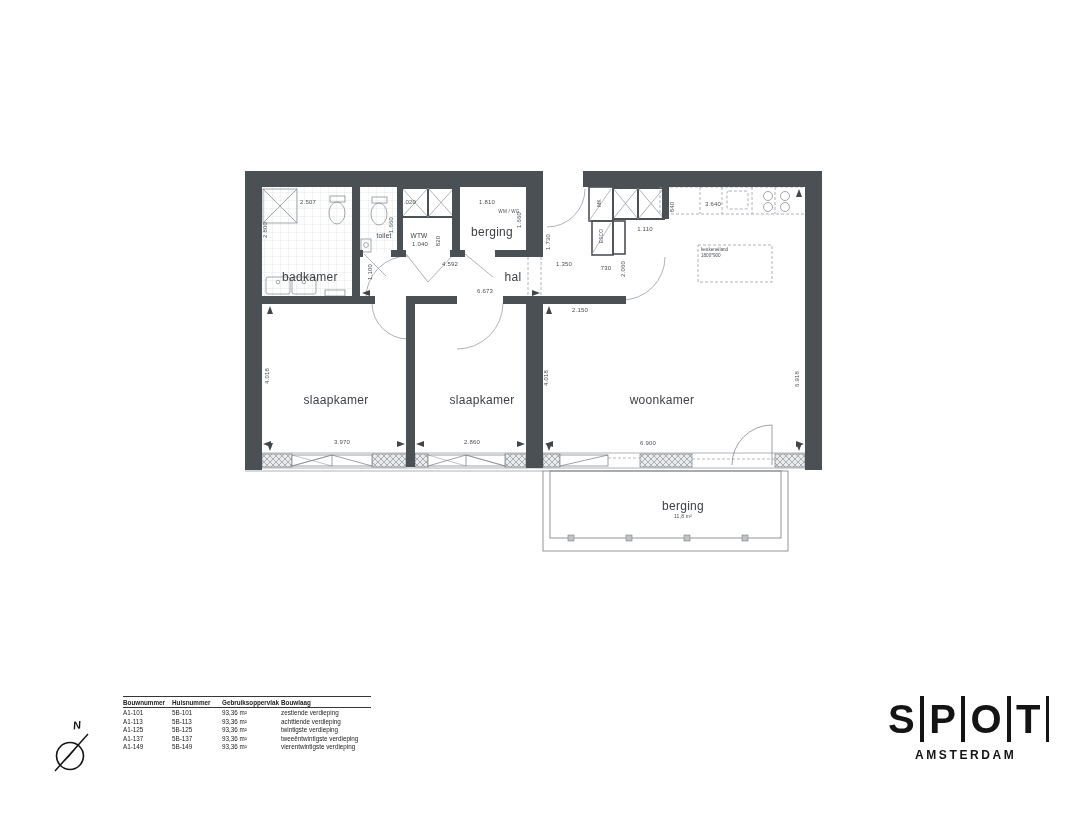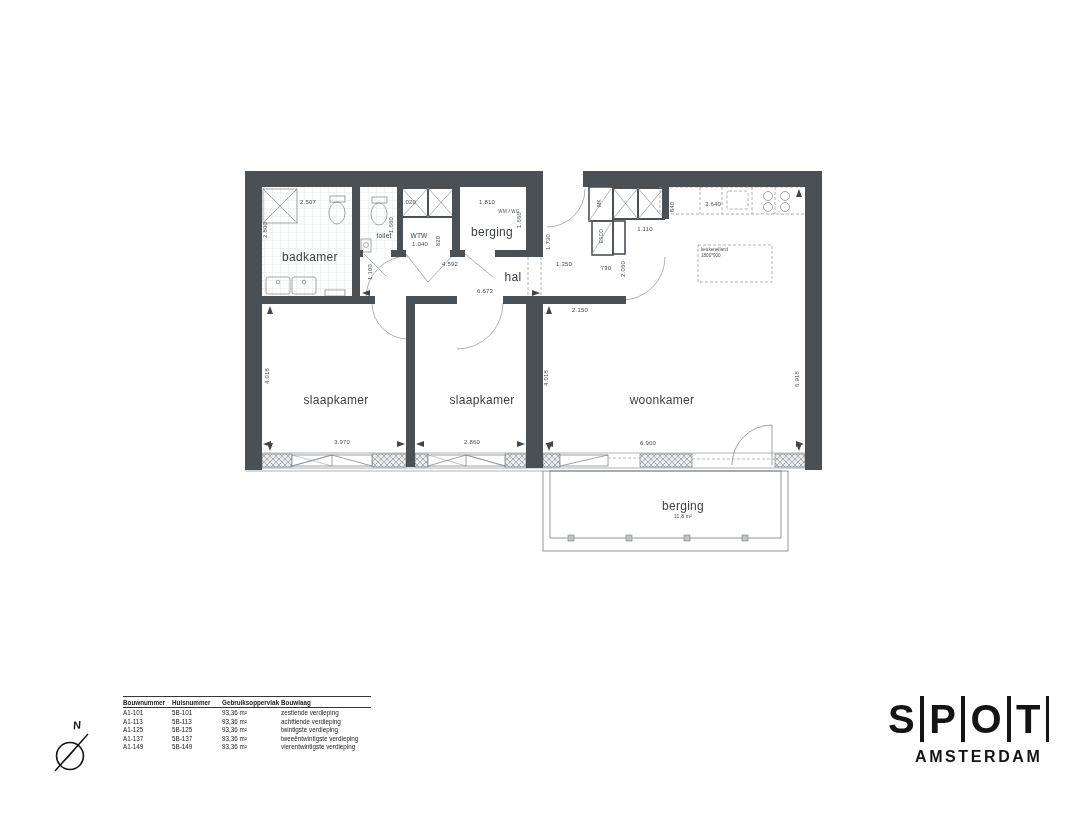--- a/index.html
+++ b/index.html
@@ -22,21 +22,21 @@
   #legend th{font-weight:700;text-align:left;border-top:1px solid #33363a;
       border-bottom:1px solid #33363a;padding:1.5px 0 1.5px 0;}
   #legend td{padding:1.4px 0 0 0;}
   #legend .c1{width:49px;} #legend .c2{width:50px;} #legend .c3{width:59px;} #legend .c4{width:90px;}
   
   #logo{position:absolute;left:888px;top:694px;color:#141414;}
   .logo-row{display:flex;align-items:center;height:50px;}
   .logo-letter{font-size:40px;font-weight:800;letter-spacing:0;line-height:1;
       font-family:"Liberation Sans", sans-serif;}
   .logo-bar{width:3.5px;height:46px;background:#141414;margin:0 5.5px;}
-  #logo-sub{margin:4px 0 0 27px;font-size:16px;font-weight:700;letter-spacing:2.6px;}
+  #logo-sub{margin:4px 0 0 27px;font-size:12px;font-weight:700;letter-spacing:2.6px;}
   
   #compass{position:absolute;left:40px;top:713px;width:64px;height:68px;}
   #compass .n{position:absolute;left:33px;top:6px;font-size:11px;font-style:italic;
       font-weight:600;color:#141414;transform:rotate(-8deg);}
 </style>
 </head>
 <body>
 
 <div id="page">
 
@@ -214,21 +214,21 @@
         <polygon points="540,293 532,290 532,296"></polygon>
     </g>
 
     <g>
       <circle cx="70" cy="756" r="13.5" fill="none" stroke="#141414" stroke-width="1.6"></circle>
       <line x1="55" y1="771" x2="88" y2="734" stroke="#141414" stroke-width="1.4"></line>
       <polygon points="87,735 55,770 69,757" fill="#141414"></polygon>
     </g>
   </svg>
 
-  <span class="lb room" style="left:310px;top:257px">badkamer</span>
+  <span class="lb room" style="left:310px;top:277px">badkamer</span>
   <span class="lb small" style="left:384px;top:236px">toilet</span>
   <span class="lb small" style="left:419px;top:236px">WTW</span>
   <span class="lb room" style="left:492px;top:232px">berging</span>
   <span class="lb room" style="left:513px;top:277px">hal</span>
   <span class="lb room" style="left:336px;top:400px">slaapkamer</span>
   <span class="lb room" style="left:482px;top:400px">slaapkamer</span>
   <span class="lb room" style="left:662px;top:400px">woonkamer</span>
   <span class="lb room" style="left:683px;top:506px">berging</span>
   <span class="lb area" style="left:683px;top:516px">11,8 m²</span>
   <span class="lb tiny v" style="left:600px;top:203px">MK</span>

